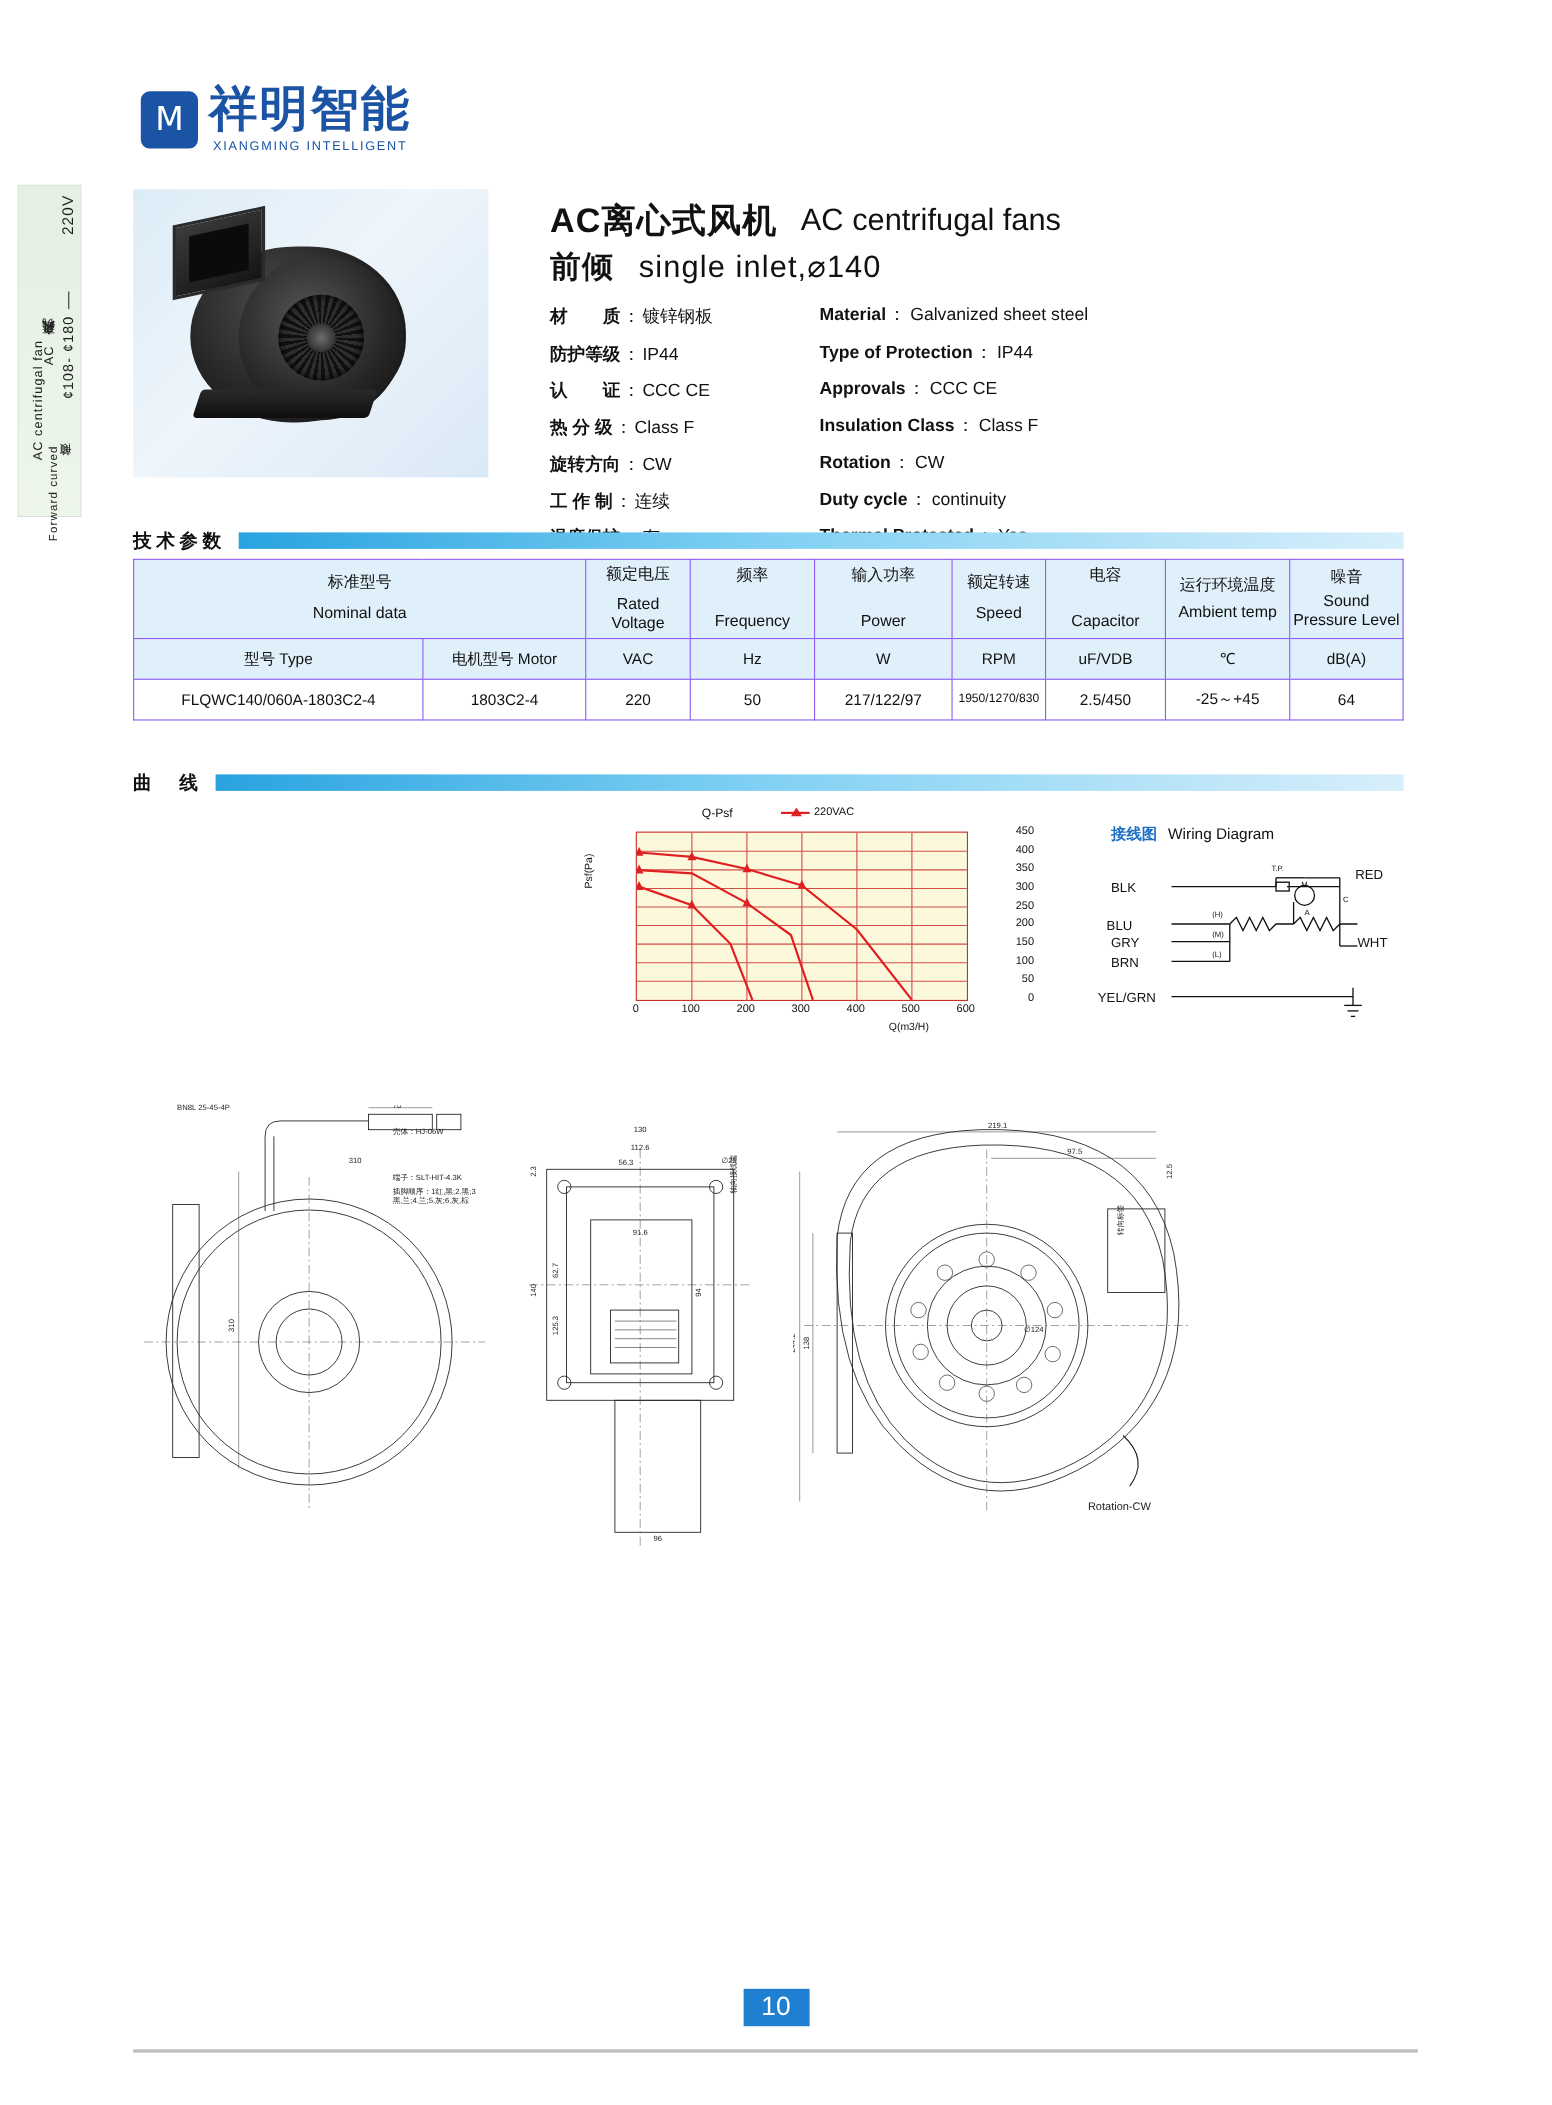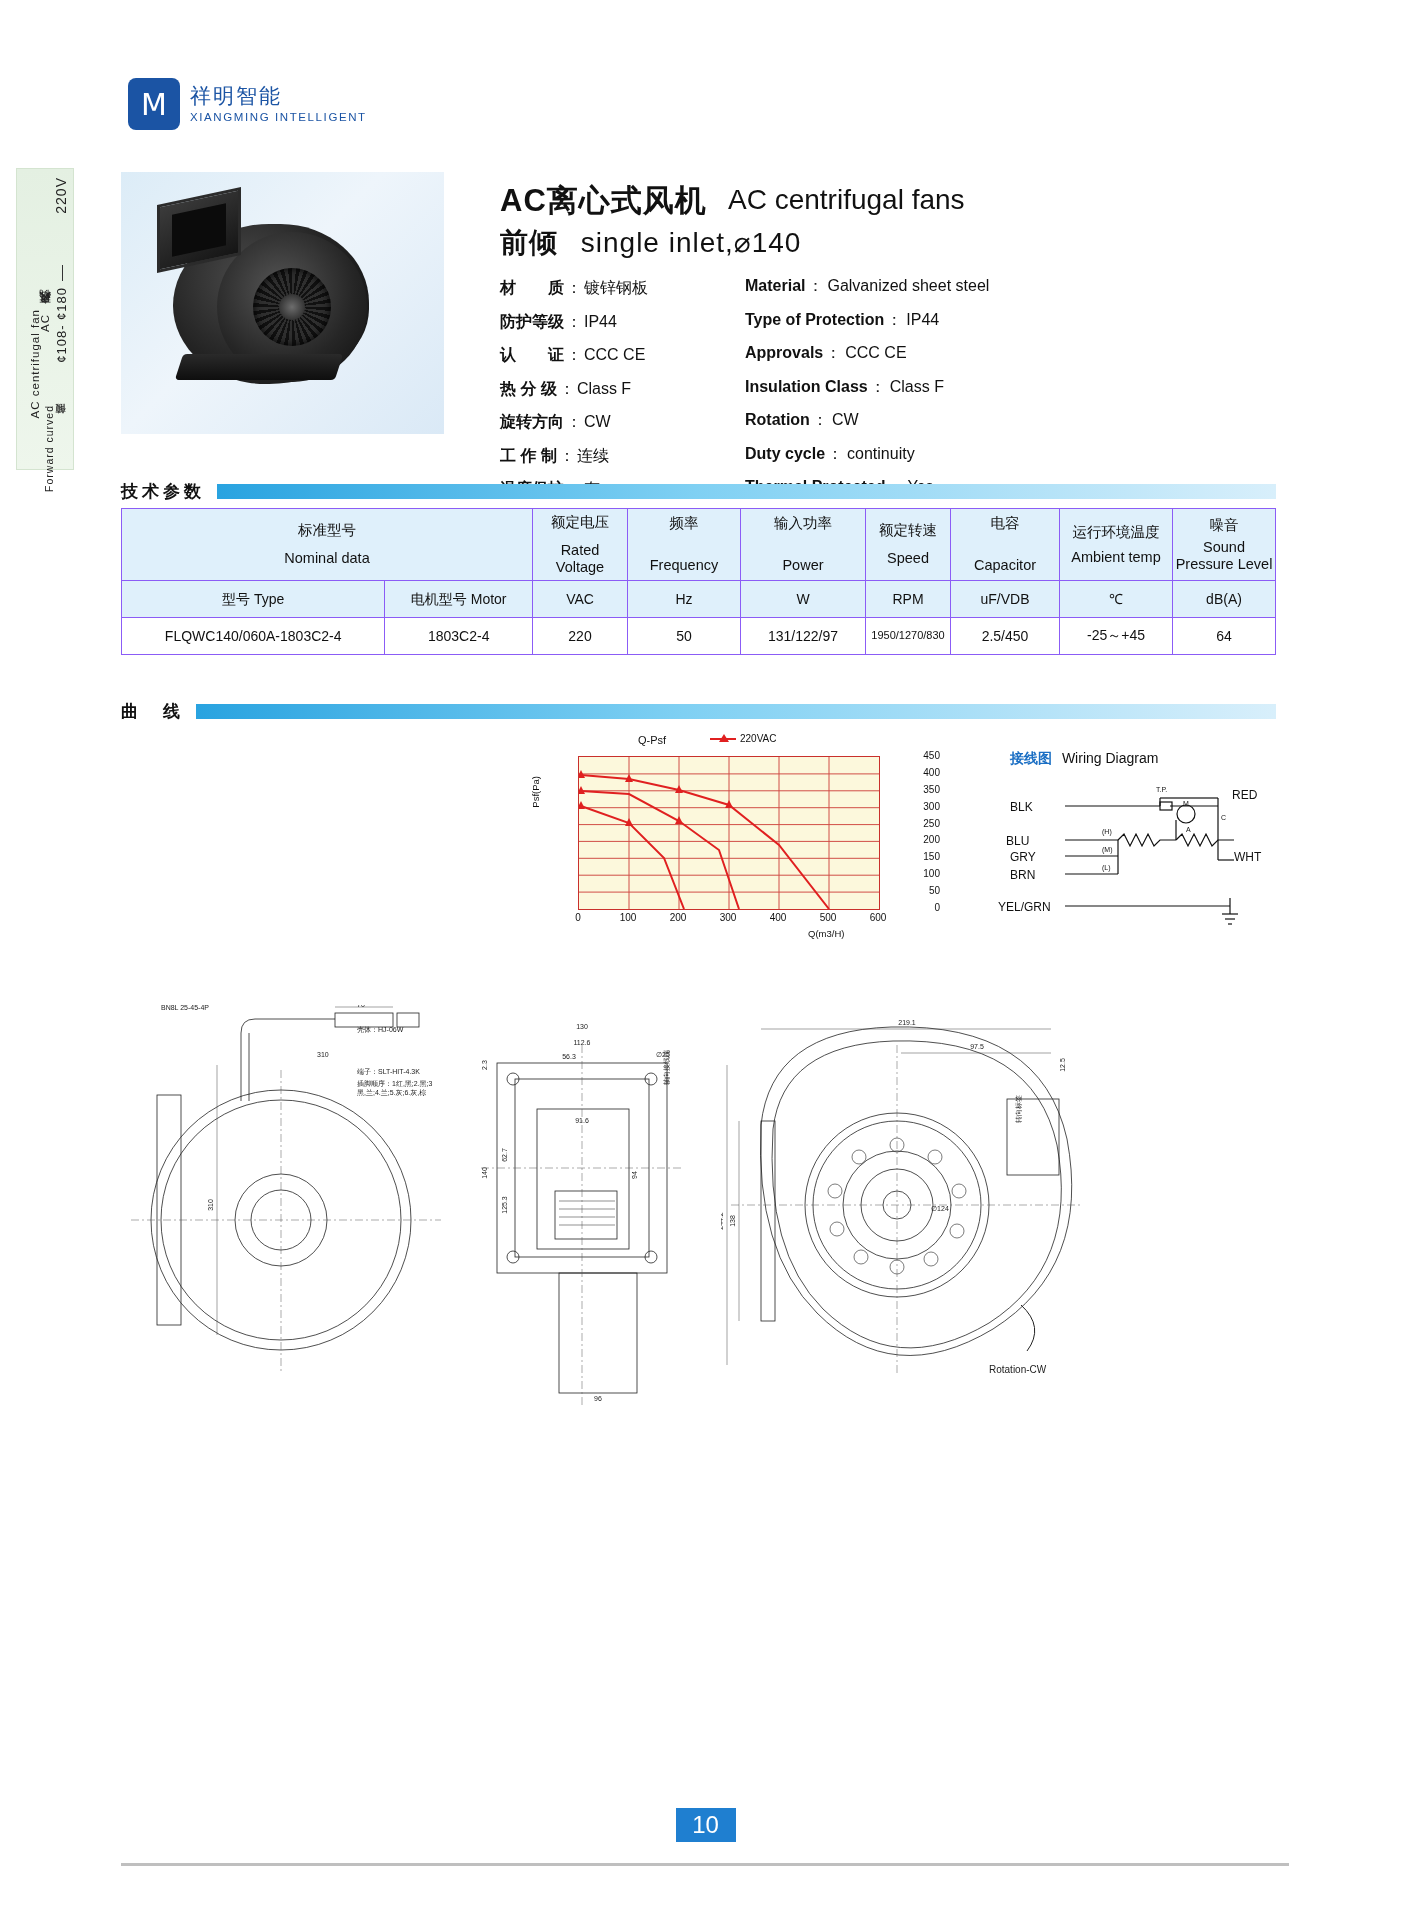--- a/index.html
+++ b/index.html
@@ -24,21 +24,21 @@
   .side-tab .bar{position:absolute;right:10px;top:96px;width:1px;height:16px;background:#333;}
 
   
   .logo{position:absolute;left:128px;top:78px;display:flex;align-items:center;}
   .logo-mark{
     width:52px;height:52px;border-radius:8px;background:#1b54a4;
     display:flex;align-items:center;justify-content:center;
     color:#fff;font-size:30px;font-family:"DejaVu Sans",sans-serif;
   }
   .logo-txt{margin-left:10px;}
-  .logo-cn{font-size:21px;font-weight:normal;color:#1b54a4;letter-spacing:2px;line-height:1;}
+  .logo-cn{font-size:44px;font-weight:bold;color:#1b54a4;letter-spacing:2px;line-height:1;}
   .logo-en{font-size:11.5px;color:#1b54a4;letter-spacing:1.6px;margin-top:5px;text-align:center;}
 
   
   .photo{
     position:absolute;left:121px;top:172px;width:323px;height:262px;
     background:linear-gradient(135deg,#dcecf7 0%,#eef5fb 45%,#dae9f6 100%);
     overflow:hidden;
   }
   .fan-body{
     position:absolute;left:52px;top:52px;width:196px;height:160px;
@@ -313,21 +313,21 @@
         <td>℃</td>
         <td>dB(A)</td>
       </tr>
     </thead>
     <tbody>
       <tr>
         <td>FLQWC140/060A-1803C2-4</td>
         <td>1803C2-4</td>
         <td>220</td>
         <td>50</td>
-        <td>131/122/97</td>
+        <td>217/122/97</td>
         <td class="small-stack">1950/1270/830</td>
         <td>2.5/450</td>
         <td>-25～+45</td>
         <td>64</td>
       </tr>
     </tbody>
   </table>
 
   <div class="sec" id="sec-curve">
     <div class="lbl">曲　线</div>

